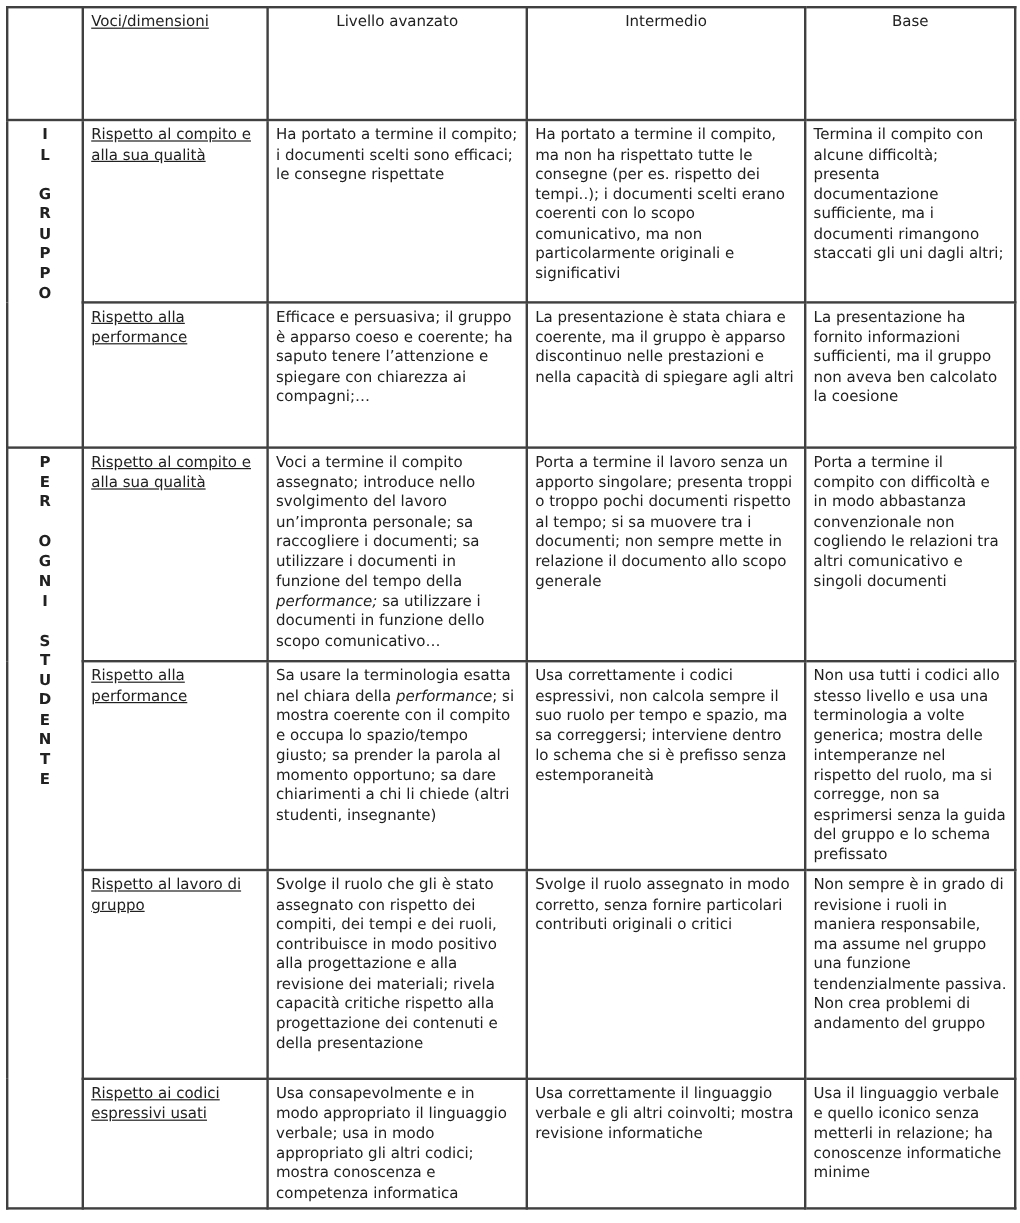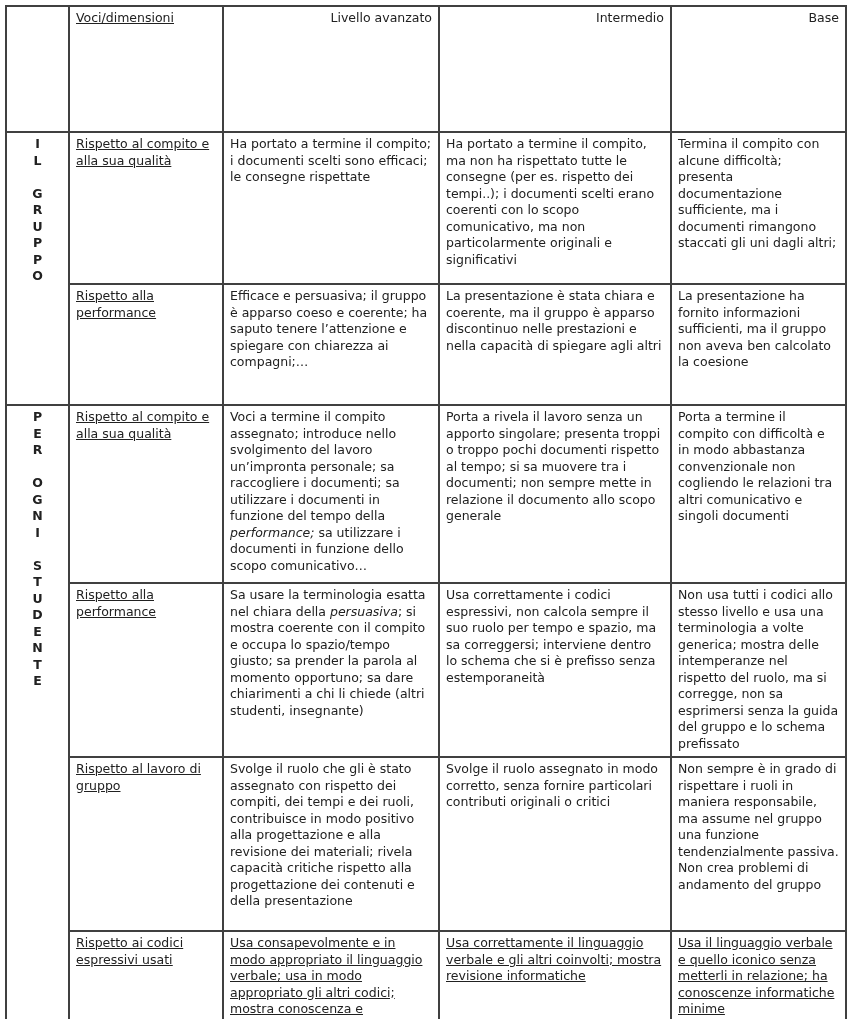--- a/index.html
+++ b/index.html
@@ -19,33 +19,33 @@
     width: 840px;
   }
   table.rubric td {
     border: 2px solid #404040;
     vertical-align: top;
     padding: 3px 6px 4px 6px;
     font-size: 12.5px;
     line-height: 1.32;
     overflow: hidden;
   }
-  tr.hdr  { height: 126px; }
+  tr.hdr  { height: 94px; }
   tr.r1   { height: 152px; }
   tr.r2   { height: 121px; }
   tr.r3   { height: 178px; }
   tr.r4   { height: 174px; }
   tr.r5   { height: 174px; }
-  tr.r6   { height: 98px; text-decoration: underline; }
+  tr.r6   { height: 98px; }
   td.voci {
     font-size: 15px;
     padding-top: 5px;
   }
   td.lvl {
-    text-align: right;
+    text-align: center;
     vertical-align: middle;
     font-size: 15px;
   }
   td.vlabel {
     text-align: center;
     font-weight: 700;
     font-size: 16px;
     line-height: 25px;
     white-space: pre-line;
     padding-top: 6px;
@@ -122,38 +122,38 @@
 U
 D
 E
 N
 T
 E</td>
     <td class="dim">
       <span class="u">Rispetto al compito e alla sua qualità</span>
     </td>
     <td><span>Voci a termine il compito assegnato; introduce nello svolgimento del lavoro un’impronta personale; sa raccogliere i documenti; sa utilizzare i  documenti in funzione del tempo della </span><span class="it">performance;</span><span> sa utilizzare i documenti in funzione dello scopo comunicativo…</span></td>
-    <td>Porta a rivela il lavoro senza un apporto singolare; presenta troppi o troppo pochi documenti rispetto al tempo; si sa muovere tra i documenti; non sempre mette in relazione il documento allo scopo generale</td>
+    <td>Porta a termine il lavoro senza un apporto singolare; presenta troppi o troppo pochi documenti rispetto al tempo; si sa muovere tra i documenti; non sempre mette in relazione il documento allo scopo generale</td>
     <td>Porta a termine il compito con difficoltà e in modo abbastanza convenzionale non cogliendo le relazioni tra altri comunicativo e singoli documenti</td>
   </tr>
   <tr class="r4">
     <td class="dim">
       <span class="u">Rispetto alla performance</span>
     </td>
-    <td><span>Sa usare la terminologia esatta nel chiara della </span><span class="it">persuasiva</span><span>; si mostra coerente con il compito e occupa lo spazio/tempo giusto; sa prender la parola al momento opportuno; sa dare chiarimenti a chi li chiede (altri studenti, insegnante)</span></td>
+    <td><span>Sa usare la terminologia esatta nel chiara della </span><span class="it">performance</span><span>; si mostra coerente con il compito e occupa lo spazio/tempo giusto; sa prender la parola al momento opportuno; sa dare chiarimenti a chi li chiede (altri studenti, insegnante)</span></td>
     <td>Usa correttamente i codici espressivi, non calcola sempre il suo ruolo per tempo e spazio, ma sa correggersi; interviene dentro lo schema che si è prefisso senza estemporaneità</td>
     <td>Non usa tutti i codici allo stesso livello e usa una terminologia a volte generica; mostra delle intemperanze nel rispetto del ruolo, ma si corregge, non sa esprimersi senza la guida del gruppo e lo schema prefissato</td>
   </tr>
   <tr class="r5">
     <td class="dim">
       <span class="u">Rispetto al lavoro di gruppo</span>
     </td>
     <td>Svolge il ruolo che gli è stato assegnato con rispetto dei compiti, dei tempi e dei ruoli, contribuisce in modo positivo alla progettazione e alla revisione dei materiali; rivela capacità critiche rispetto alla progettazione dei contenuti e della presentazione</td>
     <td>Svolge il ruolo assegnato in modo corretto, senza fornire particolari contributi originali o critici</td>
-    <td>Non sempre è in grado di rispettare i ruoli in maniera responsabile, ma assume nel gruppo una funzione tendenzialmente passiva. Non crea problemi di andamento del gruppo</td>
+    <td>Non sempre è in grado di revisione i ruoli in maniera responsabile, ma assume nel gruppo una funzione tendenzialmente passiva. Non crea problemi di andamento del gruppo</td>
   </tr>
   <tr class="r6">
     <td class="dim">
       <span class="u">Rispetto ai codici espressivi usati</span>
     </td>
     <td>Usa consapevolmente e in modo appropriato il linguaggio verbale; usa in modo appropriato gli altri codici; mostra conoscenza e competenza informatica</td>
     <td>Usa correttamente il linguaggio verbale e gli altri coinvolti; mostra revisione informatiche</td>
     <td>Usa il linguaggio verbale e quello iconico senza metterli in relazione; ha conoscenze informatiche minime</td>
   </tr>
 </tbody>

